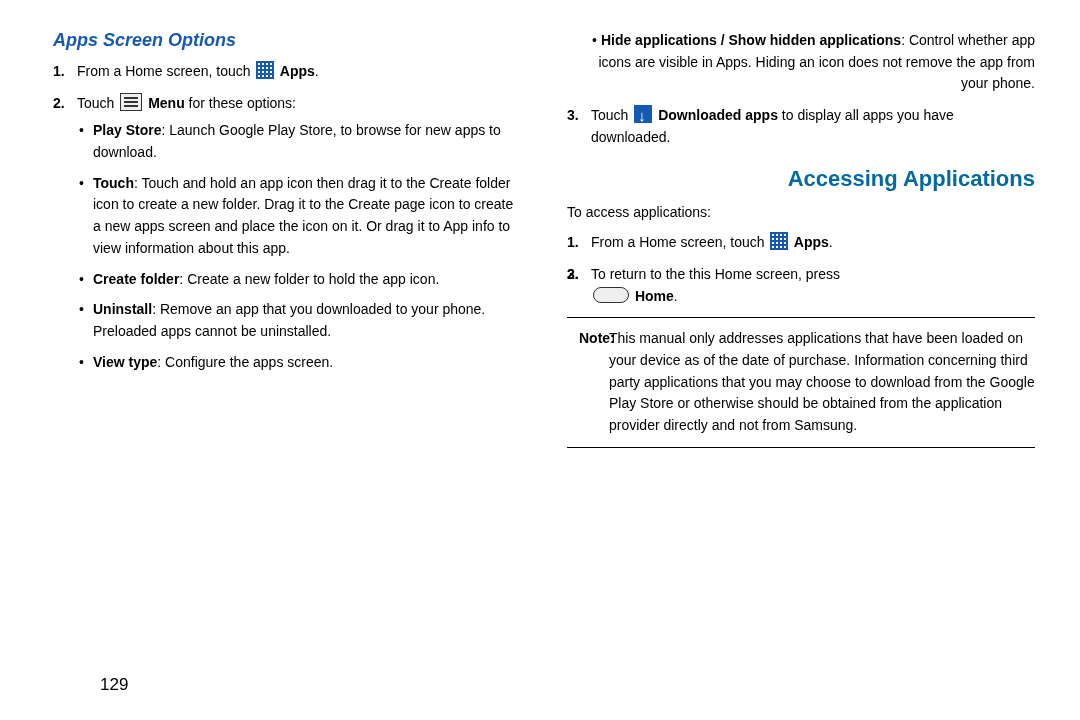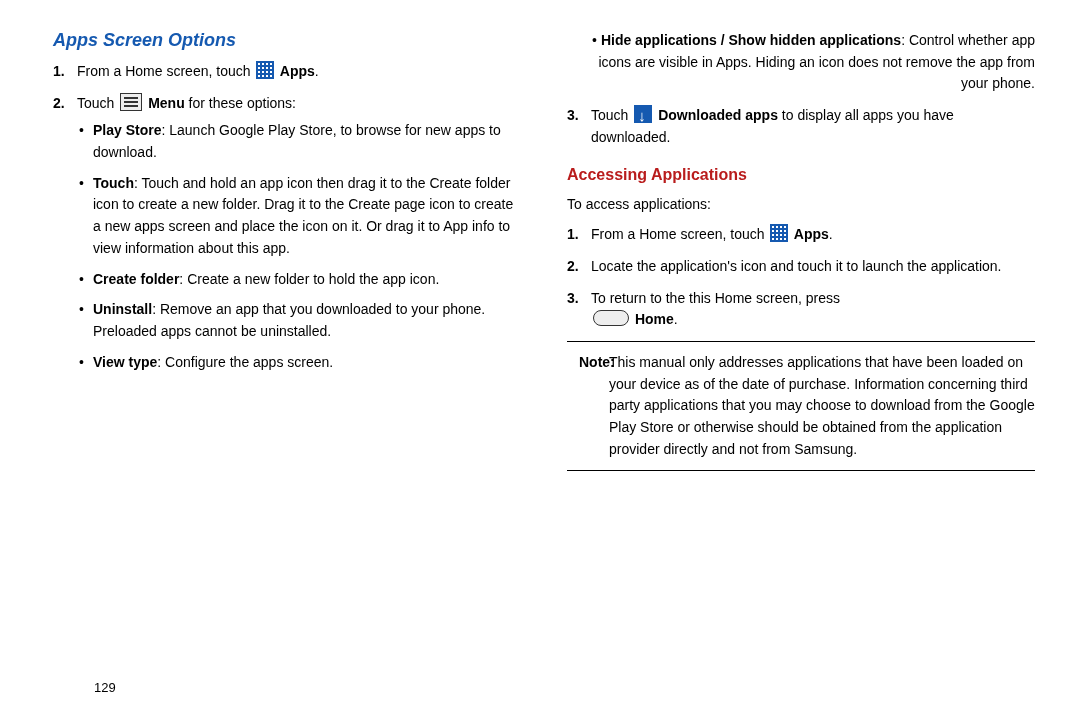--- a/index.html
+++ b/index.html
@@ -24,23 +24,24 @@
     }
     h2.section-heading {
       font-family: Arial, Helvetica, sans-serif;
       font-size: 18px;
       font-weight: bold;
       font-style: italic;
       color: #1559b0;
       margin: 0 0 10px 0;
     }
     h2.section-heading.red {
-      color: #b91c1c;
+      color: #0369a1;
       font-style: normal;
-      font-size: 16px;
+      font-size: 22px;
+      text-align: right;
     }
     ol.numbered {
       list-style: none;
       padding-left: 24px;
       margin: 0;
     }
     ol.numbered > li {
       margin-bottom: 10px;
       line-height: 1.55;
       position: relative;
@@ -146,23 +147,23 @@
       position: absolute;
       left: 12px;
       font-weight: bold;
     }
     .intro {
       margin: 6px 0 8px 0;
       line-height: 1.55;
     }
     .page-number {
       position: absolute;
-      left: 94px;
+      left: 100px;
       bottom: 25px;
-      font-size: 13px;
+      font-size: 17px;
     }
     .bullet-cont {
       padding-left: 16px;
       line-height: 1.55;
       margin-bottom: 10px;
       text-align: right;
     }
   </style>
 </head>
 <body>
@@ -242,21 +243,20 @@
                 <rect x="14" y="10" width="2" height="2"></rect>
                 <rect x="2" y="14" width="2" height="2"></rect>
                 <rect x="6" y="14" width="2" height="2"></rect>
                 <rect x="10" y="14" width="2" height="2"></rect>
                 <rect x="14" y="14" width="2" height="2"></rect>
               </g>
             </svg></span><span class="bold"> Apps</span><span>.</span>
       </li>
       <li>
         <span class="num">2.</span>
-        <span>Locate the application's icon and touch it to launch the application.</span>
       </li>
       <li>
         <span class="num">3.</span>
         <span>To return to the this Home screen, press </span><br>
         <span class="icon-home"></span><span class="bold"> Home</span><span>.</span>
       </li>
     </ol>
     <hr class="sep">
     <div class="note-block">
       <span class="note-label">Note:</span>

